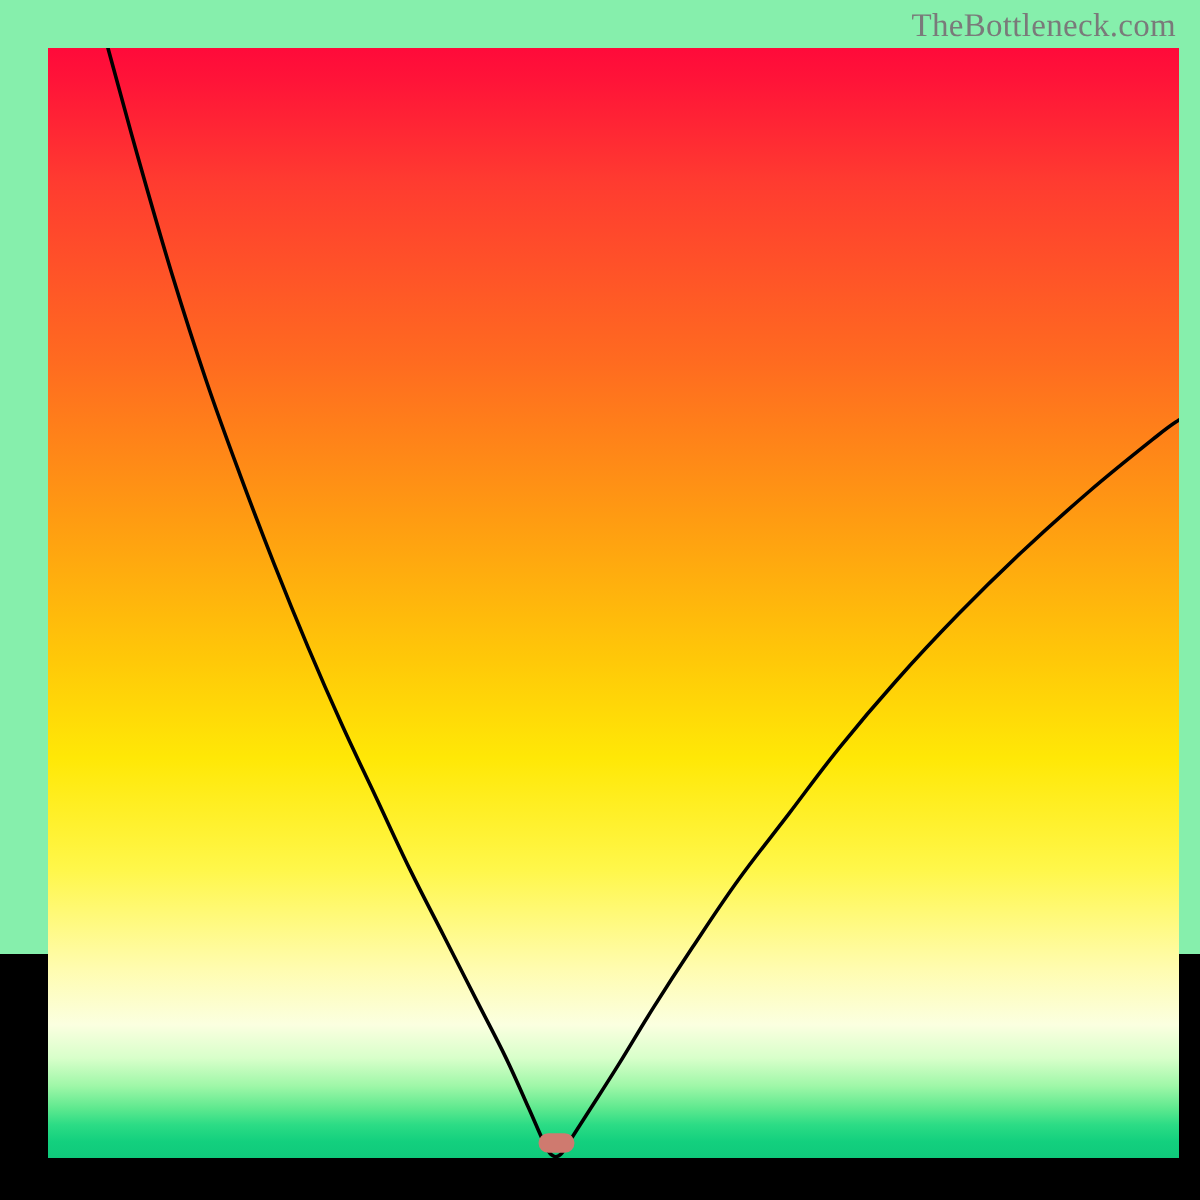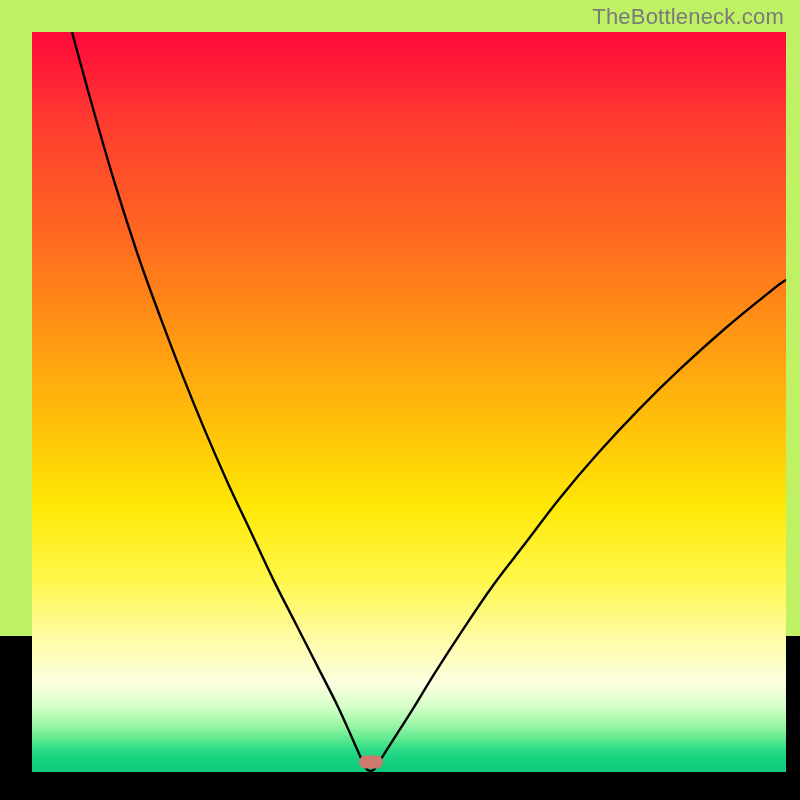--- a/index.html
+++ b/index.html
@@ -10,21 +10,22 @@
     background: #000;
     overflow: hidden;
     font-family: Arial, Helvetica, sans-serif;
   }
   .frame {
     position: absolute;
     left: 0;
     top: 0;
     width: 800px;
     height: 636px;
-    background: #bef264;
+    background: #86efac;
+    font-family: Liberation Serif, serif;
   }
   .plot-area {
     position: absolute;
     left: 32px;
     top: 32px;
     width: 754px;
     height: 740px;
     overflow: hidden;
   }
   .gradient {

